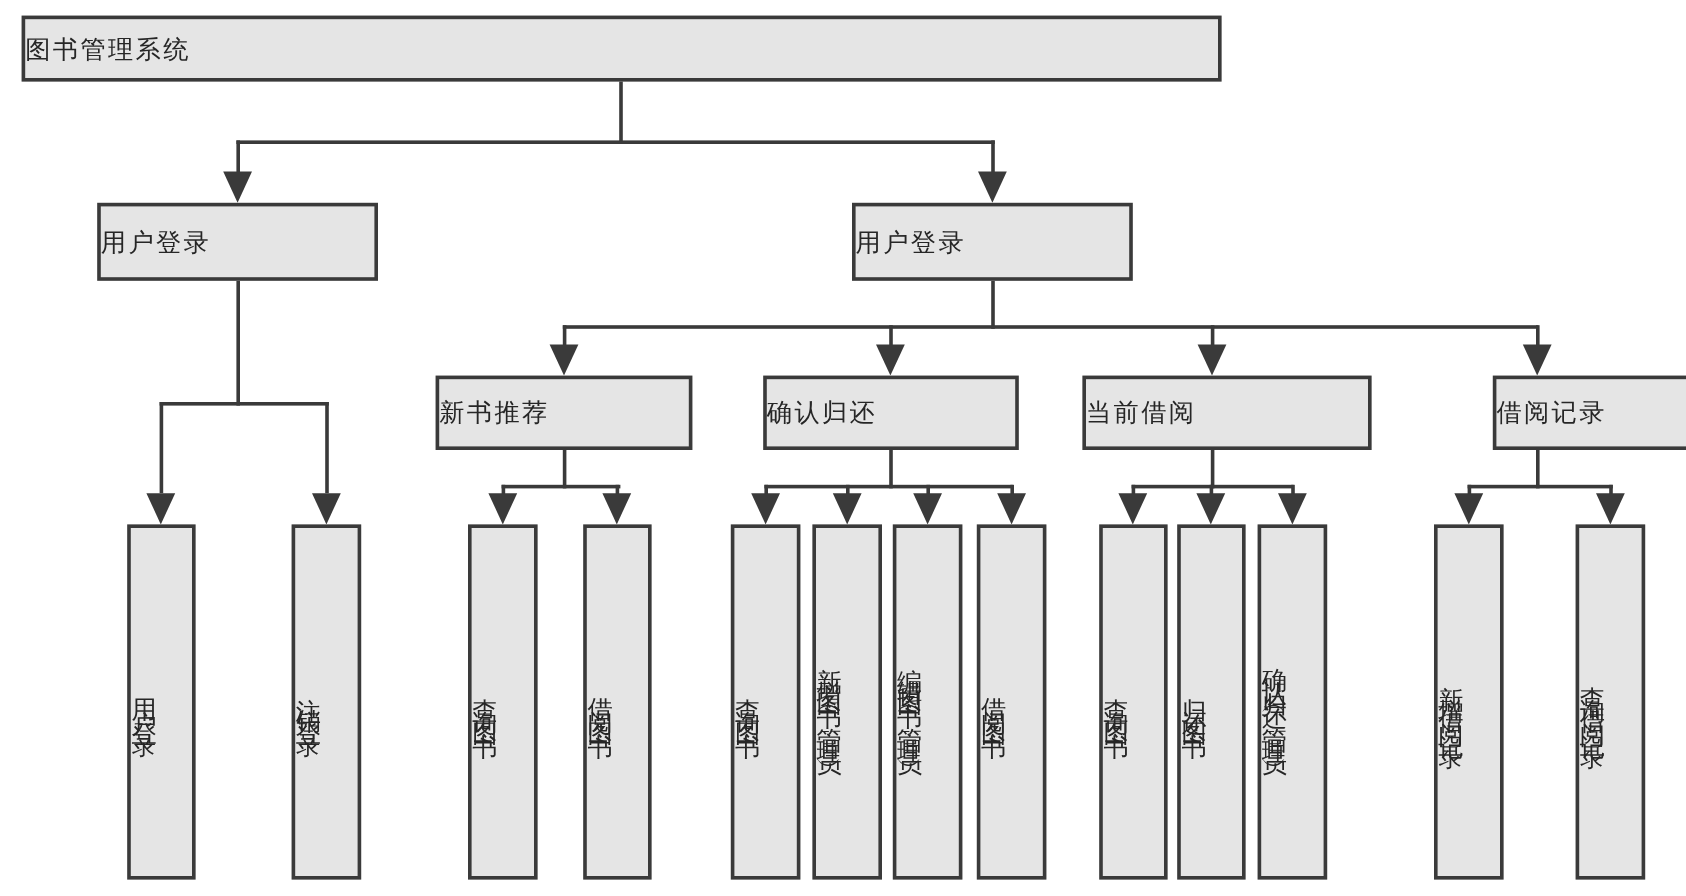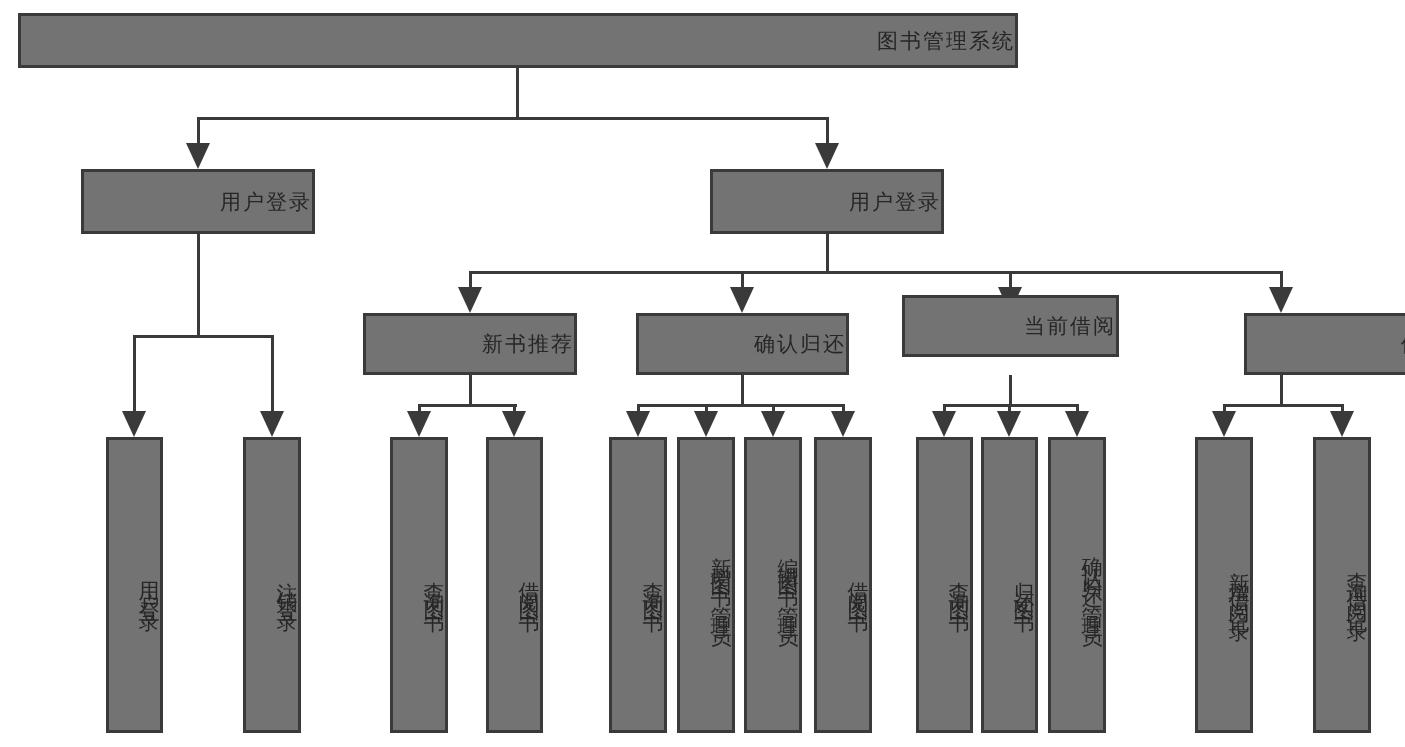--- a/index.html
+++ b/index.html
@@ -11,24 +11,24 @@
     height: 747px;
     background: #ffffff;
     overflow: hidden;
   }
 
   
   .hbox, .vbox {
     position: absolute;
     box-sizing: border-box;
     border: 3px solid #3a3a3a;
-    background: #737373;
+    background: #e5e5e5;
     display: flex;
     align-items: center;
-    justify-content: flex-end;
+    justify-content: flex-start;
     z-index: 2;
   }
   .hlabel {
     font-size: 21px;
     color: #262626;
     letter-spacing: 2px;
     white-space: nowrap;
   }
   .vbox { top: 437px; height: 296px; }
   .vtext {
@@ -105,21 +105,21 @@
   <div class="arrow" style="left:998px; top:287px"></div>
   <div class="vline" style="left:1280px; top:271px; height:18px"></div>
   <div class="arrow" style="left:1269px; top:287px"></div>
 
   <div class="hbox" style="left:363px; top:313px; width:214px; height:62px">
     <span class="hlabel">新书推荐</span>
   </div>
   <div class="hbox" style="left:636px; top:313px; width:213px; height:62px">
     <span class="hlabel">确认归还</span>
   </div>
-  <div class="hbox" style="left:902px; top:295px; width:217px; height:62px">
+  <div class="hbox" style="left:902px; top:313px; width:241px; height:62px">
     <span class="hlabel">当前借阅</span>
   </div>
   <div class="hbox" style="left:1244px; top:313px; width:252px; height:62px">
     <span class="hlabel">借阅记录</span>
   </div>
 
   <div class="vline" style="left:469px; top:375px; height:32px"></div>
   <div class="hline" style="left:418px; top:404px; width:99px"></div>
   <div class="vline" style="left:418px; top:404px; height:9px"></div>
   <div class="arrow" style="left:407px; top:411px"></div>

